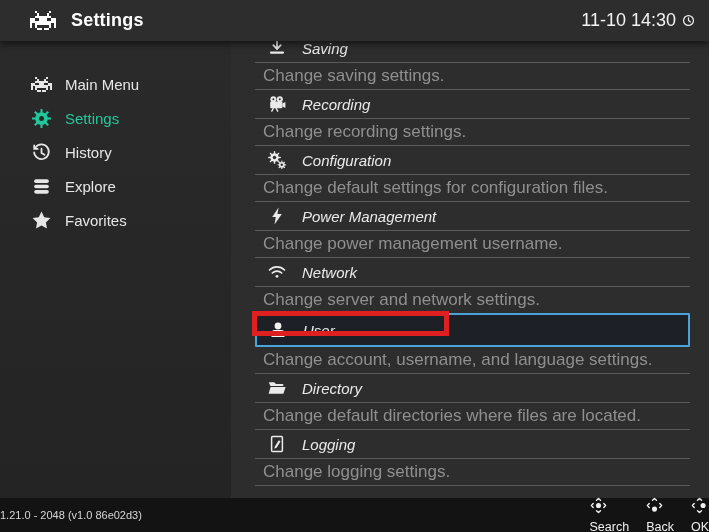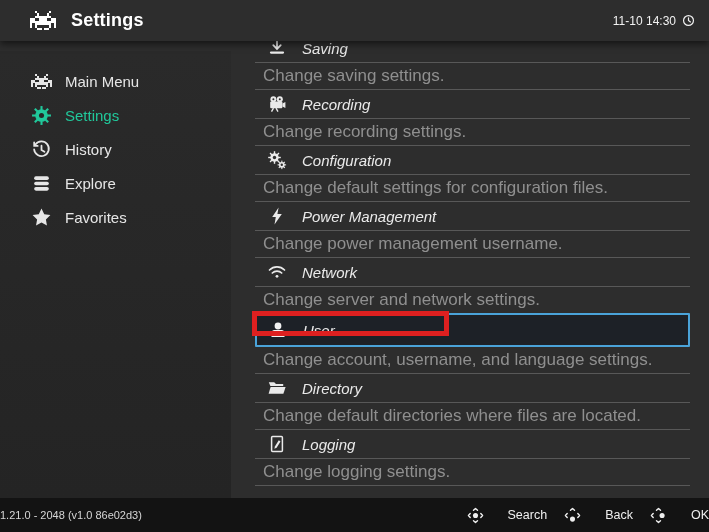--- a/index.html
+++ b/index.html
@@ -13,26 +13,26 @@
   
   .header {
     position:absolute; top:0; left:0; right:0; height:41px;
     background:#2d2d2d; z-index:6;
     display:flex; align-items:center;
     box-shadow:0 3px 7px rgba(0,0,0,.55);
   }
   .header .logo { margin-left:30px; display:flex; align-items:center; }
   .header .title { margin-left:15px; font-size:18px; font-weight:bold; color:#ffffff; letter-spacing:.2px; }
   .header .right { margin-left:auto; margin-right:13px; display:flex; align-items:center; gap:5px; }
-  .header .clock-text { font-size:12px; color:#f2f2f2; }
+  .header .clock-text { font-size:18px; color:#f2f2f2; }
   
   .sidebar {
-    position:absolute; left:0; top:51px; bottom:34px; width:231px;
+    position:absolute; left:0; top:41px; bottom:34px; width:231px;
     background:linear-gradient(180deg,#2a2a2a 0%,#242424 100%);
-    z-index:2; padding-top:13px;
+    z-index:2; padding-top:26px;
   }
   .side-item {
     height:34px; display:flex; align-items:center;
     padding-left:30px; gap:13px; cursor:pointer;
   }
   .side-item .s-icon { width:22px; height:22px; display:flex; align-items:center; justify-content:center; }
   .side-item .s-label { font-size:15px; color:#e6e6e6; }
   .side-item.selected .s-label { color:#21c89b; }
   
   .content {
@@ -56,21 +56,21 @@
     padding-left:8px; font-size:17px; color:#8f8f8f;
   }
   
   .footer {
     position:absolute; left:0; bottom:0; right:0; height:34px;
     background:#131313; z-index:7;
     display:flex; align-items:center; padding:0 0;
   }
   .footer .version { font-size:11px; color:#d6d6d6; }
   .footer .hints { margin-left:auto; display:flex; align-items:center; gap:17px; }
-  .hint { display:flex; align-items:center; gap:24px; cursor:pointer; }
+  .hint { display:flex; align-items:flex-start; gap:6px; cursor:pointer;flex-direction:column; }
   .hint .h-label { font-size:12.5px; color:#efefef; }
   
   .annotation {
     position:absolute; left:252px; top:311px;
     width:197px; height:25px;
     border:5px solid #de2020; z-index:10; pointer-events:none;
   }
   svg { display:block; }
 </style>
 </head>

